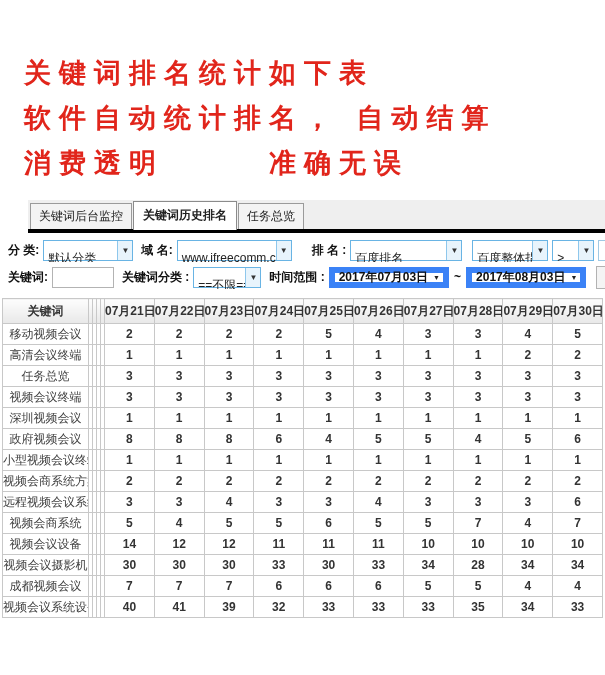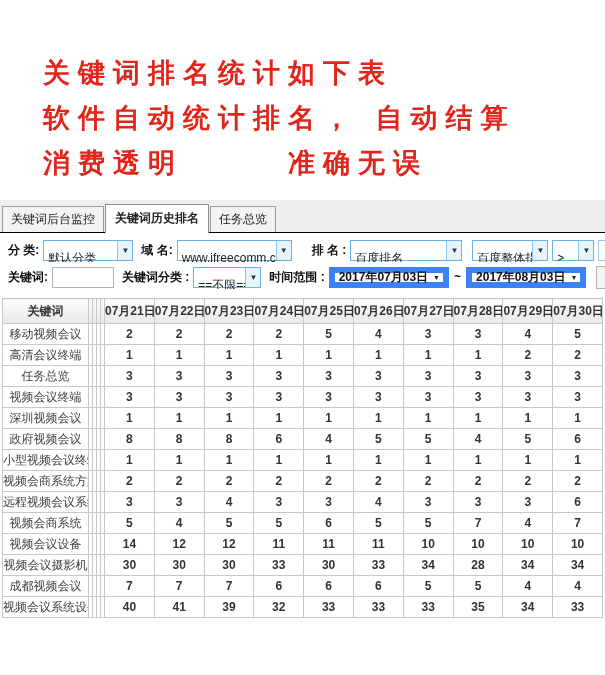--- a/index.html
+++ b/index.html
@@ -1,27 +1,27 @@
 <!DOCTYPE html>
 <html><head>
 <meta charset="utf-8">
 <style>
   * { box-sizing: border-box; margin: 0; padding: 0; }
   html,body { width:605px; height:675px; background:#fff; overflow:hidden;
     font-family:"Liberation Sans","DejaVu Sans",sans-serif; }
 
   
-  .banner { height:200px; padding:50px 0 0 43px; background:#fff; }
+  .banner { height:200px; padding:50px 0 0 24px; background:#fff; }
   .banner-line { color:#e1251b; font-size:27px; font-weight:bold;
     letter-spacing:8px; line-height:45px; white-space:pre;
     font-family:"DejaVu Serif","Liberation Serif",serif; }
 
   
-  .tabbar { height:33px; background:#efefef; border-bottom:1px solid #000000;
-    display:flex; align-items:flex-end; padding:0 0 0 2px; }
+  .tabbar { height:33px; background:#efefef; border-bottom:4px solid #000000;
+    display:flex; align-items:flex-end; padding:0 0 0 2px;margin-left:28px; }
   .tab { font-size:12px; color:#222; background:#f3f3f3;
     border:1px solid #9a9a9a; border-bottom:none; padding:4px 8px 4px;
     margin-right:1px; position:relative; cursor:default; white-space:nowrap; }
   .tab.active { background:#fff; font-weight:bold; padding:5px 9px 6px;
     margin-bottom:-1px; z-index:2; border-color:#8b8b8b; }
 
   
   .filters { background:#fff; padding:5px 0 4px 8px; }
   .frow { display:flex; align-items:center; height:24px; margin-bottom:3px;
     overflow:hidden; white-space:nowrap; }

